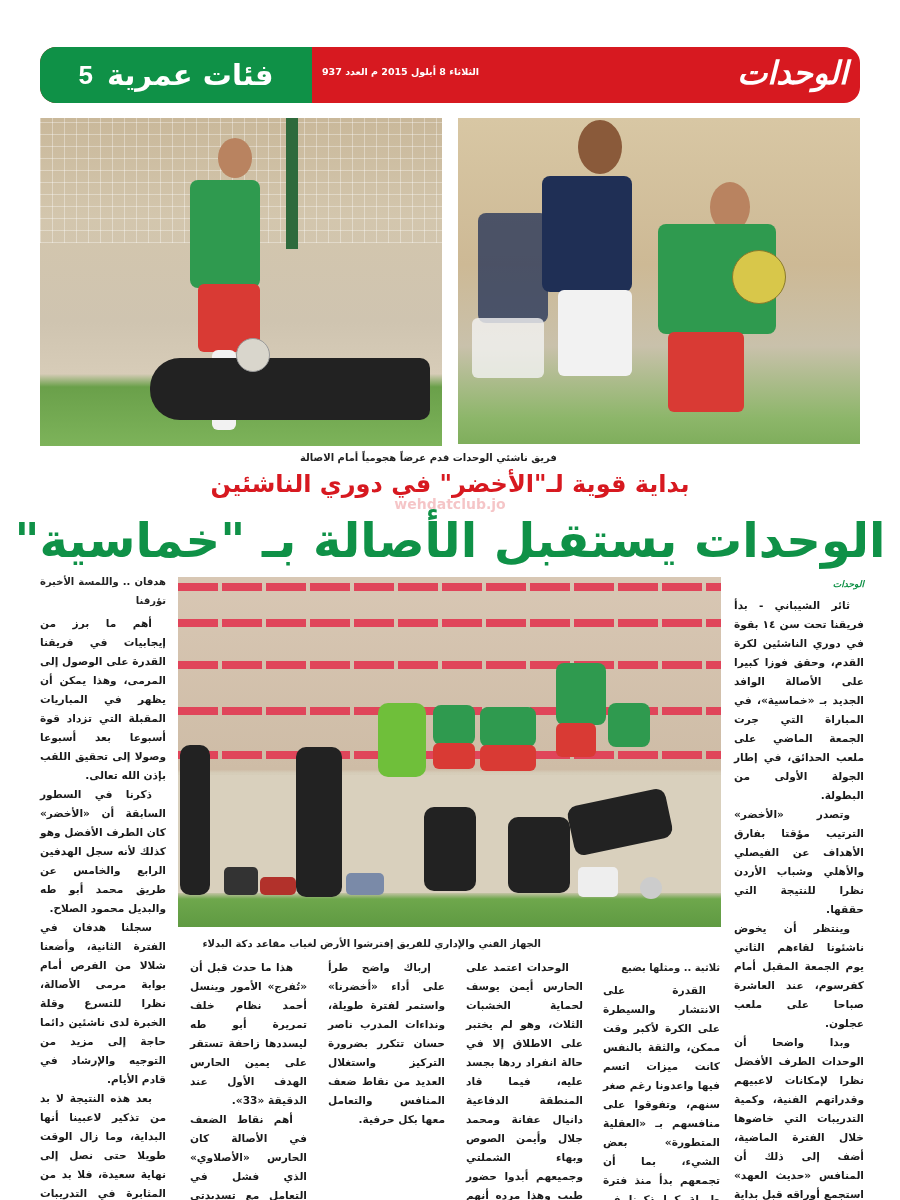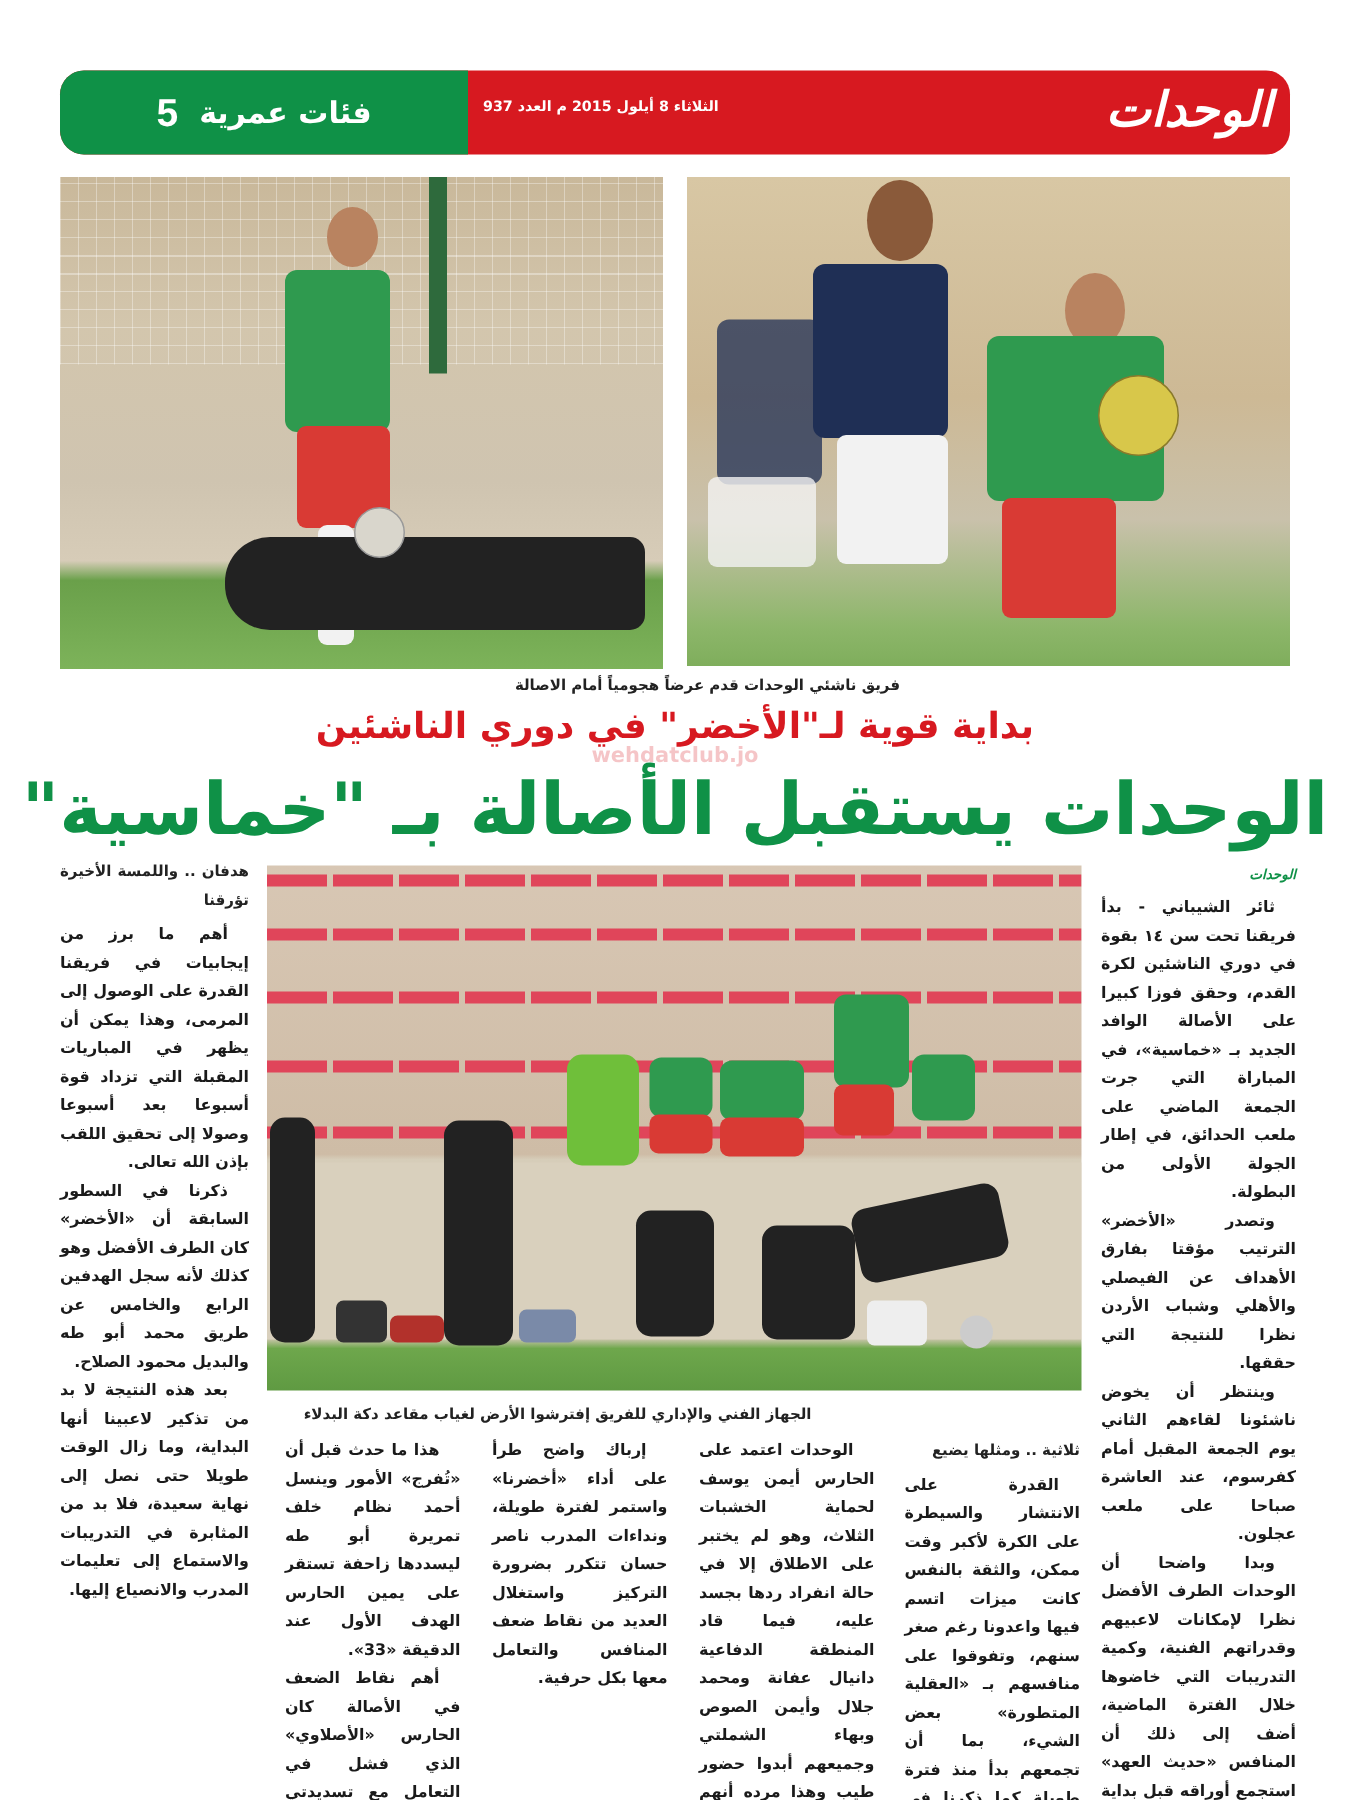--- a/index.html
+++ b/index.html
@@ -10,21 +10,21 @@
   .header-band {
     position: absolute; left: 40px; top: 47px; width: 820px; height: 56px;
     background: #d71920; border-radius: 16px;
   }
   .section-pill {
     position: absolute; left: 40px; top: 47px; width: 272px; height: 56px;
     background: #0f9147; border-radius: 16px 0 0 16px;
     display: flex; align-items: center; justify-content: center; gap: 14px;
     direction: rtl;
   }
-  .section-pill .section-title { color: #ffffff; font-weight: bold; font-size: 20px; }
+  .section-pill .section-title { color: #ffffff; font-weight: bold; font-size: 29px; }
   .section-pill .page-number { color: #ffffff; font-weight: bold; font-size: 26px; font-family: "Liberation Sans", sans-serif; }
   .issue-line {
     position: absolute; left: 322px; top: 66px; width: 200px; height: 18px;
     color: #ffffff; font-size: 9.5px; font-weight: bold; direction: rtl; text-align: left;
     white-space: nowrap;
   }
   .masthead {
     position: absolute; right: 52px; top: 54px; height: 42px;
     color: #ffffff; font-size: 32px; font-weight: bold; font-style: italic; direction: rtl;
     letter-spacing: -1px;
@@ -51,21 +51,21 @@
   .keeper { position: absolute; background: #222; border-radius: 10px; }
   .ball { position: absolute; border-radius: 50%; }
   .skin { position: absolute; background: #b98360; border-radius: 50%; }
   .seat-row { position: absolute; left: 0; width: 100%; height: 8px;
     background: repeating-linear-gradient(90deg, #e0455a 0 40px, transparent 40px 44px); }
   .wall { position: absolute; left: 0; width: 100%; background: #d9d0bd; }
   .bag { position: absolute; border-radius: 5px; }
 
   
   .caption { position: absolute; font-size: 10px; font-weight: bold; direction: rtl; color: #222; white-space: nowrap; }
-  .caption-top { left: 300px; top: 452px; width: 300px; text-align: right; }
+  .caption-top { left: 300px; top: 452px; width: 300px; text-align: left; }
   .caption-bench { left: 178px; top: 938px; width: 363px; text-align: right; }
 
   .kicker {
     position: absolute; left: 0; top: 470px; width: 900px; text-align: center;
     color: #d71920; font-size: 24px; font-weight: bold; direction: rtl;
   }
   .watermark {
     position: absolute; left: 380px; top: 496px; width: 140px; text-align: center;
     color: rgba(215,25,32,.25); font-size: 14px; font-weight: bold;
   }
@@ -161,20 +161,21 @@
   <p>وتصدر «الأخضر» الترتيب مؤقتا بفارق الأهداف عن الفيصلي والأهلي وشباب الأردن نظرا للنتيجة التي حققها.</p>
   <p>وينتظر أن يخوض ناشئونا لقاءهم الثاني يوم الجمعة المقبل أمام كفرسوم، عند العاشرة صباحا على ملعب عجلون.</p>
   <p>وبدا واضحا أن الوحدات الطرف الأفضل نظرا لإمكانات لاعبيهم وقدراتهم الفنية، وكمية التدريبات التي خاضوها خلال الفترة الماضية، أضف إلى ذلك أن المنافس «حديث العهد» استجمع أوراقه قبل بداية البطولة بشهر أو أقل من ذلك.</p>
 
 </div>
 
 <div class="col col-left">
   <p class="subhead">هدفان .. واللمسة الأخيرة تؤرقنا</p>
   <p>أهم ما برز من إيجابيات في فريقنا القدرة على الوصول إلى المرمى، وهذا يمكن أن يظهر في المباريات المقبلة التي تزداد قوة أسبوعا بعد أسبوعا وصولا إلى تحقيق اللقب بإذن الله تعالى.</p>
   <p>ذكرنا في السطور السابقة أن «الأخضر» كان الطرف الأفضل وهو كذلك لأنه سجل الهدفين الرابع والخامس عن طريق محمد أبو طه والبديل محمود الصلاح.</p>
+  <p>سجلنا هدفان في الفترة الثانية، وأضعنا شلالا من الفرص أمام بوابة مرمى الأصالة، نظرا للتسرع وقلة الخبرة لدى ناشئين دائما حاجة إلى مزيد من التوجيه والإرشاد في قادم الأيام.</p>
   <p>بعد هذه النتيجة لا بد من تذكير لاعبينا أنها البداية، وما زال الوقت طويلا حتى نصل إلى نهاية سعيدة، فلا بد من المثابرة في التدريبات والاستماع إلى تعليمات المدرب والانصياع إليها.</p>
 
 </div>
 
 <div class="col col-b1">
   <p class="subhead">ثلاثية .. ومثلها يضيع</p>
   <p>القدرة على الانتشار والسيطرة على الكرة لأكبر وقت ممكن، والثقة بالنفس كانت ميزات اتسم فيها واعدونا رغم صغر سنهم، وتفوقوا على منافسهم بـ «العقلية المتطورة» بعض الشيء، بما أن تجمعهم بدأ منذ فترة طويلة كما ذكرنا في السطور السابقة، بعكس الأصالة الذي يشارك في بطولات الفئات العمرية من أجل «ظهور</p>
 </div>
 <div class="col col-b2">
   <p>الوحدات اعتمد على الحارس أيمن يوسف لحماية الخشبات الثلاث، وهو لم يختبر على الاطلاق إلا في حالة انفراد ردها بجسد عليه، فيما قاد المنطقة الدفاعية دانيال عفانة ومحمد جلال وأيمن الصوص وبهاء الشملتي وجميعهم أبدوا حضور طيب وهذا مرده أنهم لم يختبروا بالشكل المطلوب طيلة فترة اللقاء.</p>

